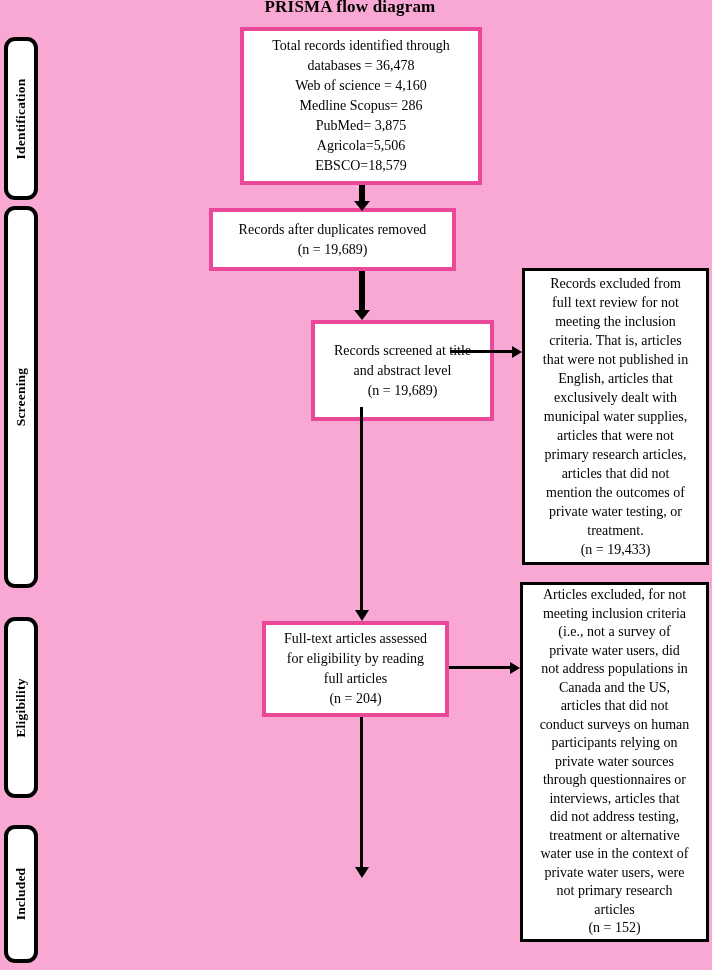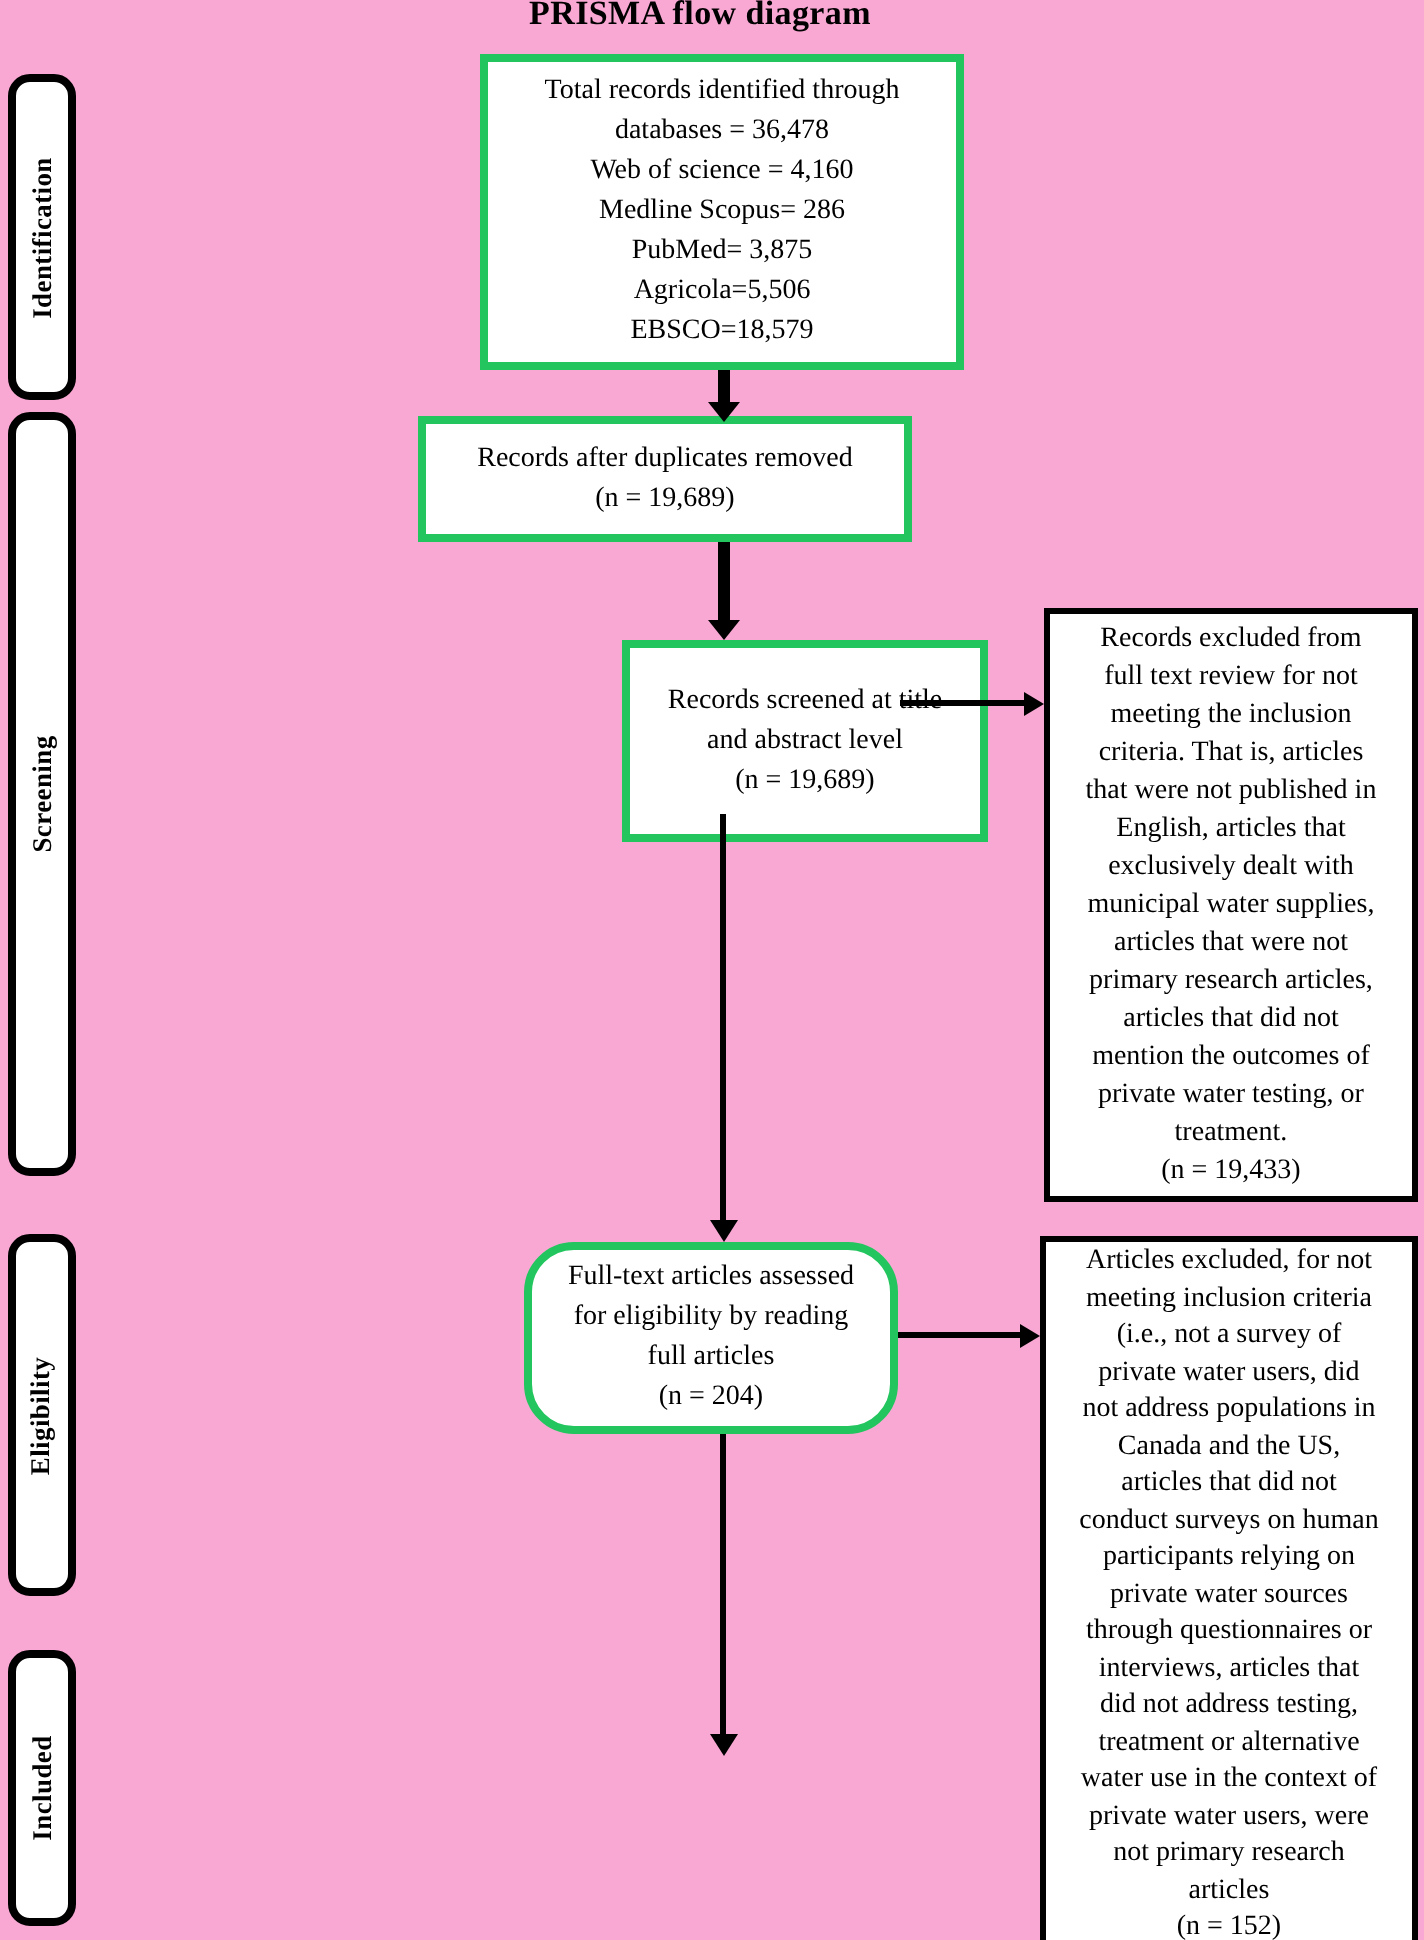--- a/index.html
+++ b/index.html
@@ -22,21 +22,21 @@
     top: -3px;
     width: 380px;
     text-align: center;
     font-size: 17px;
     font-weight: bold;
     letter-spacing: 0.2px;
   }
   .fbox {
     position: absolute;
     box-sizing: border-box;
-    border: 4px solid #22c55e;
+    border: 4px solid #ec4899;
     background: #fff;
     display: flex;
     align-items: center;
     justify-content: center;
     text-align: center;
   }
   .fbox .txt {
     white-space: pre-line;
     font-size: 14px;
     line-height: 20px;
@@ -44,21 +44,20 @@
   }
   .xbox {
     position: absolute;
     box-sizing: border-box;
     border: 3px solid #000;
     background: #fff;
     display: flex;
     align-items: center;
     justify-content: center;
     text-align: center;
-    margin-top: 36px;
   }
   .xbox .txt {
     white-space: pre-line;
     font-size: 14px;
     padding: 0 2px;
   }
   .xbox.x1 .txt { line-height: 19px; }
   .xbox.x2 .txt { line-height: 18.5px; }
   .stage {
     position: absolute;
@@ -135,21 +134,21 @@
     <div class="txt">Records after duplicates removed
 (n = 19,689)</div>
   </div>
 
   <div class="fbox" style="left:267px; top:320px; width:183px; height:101px;margin-left:44px;">
     <div class="txt">Records screened at title
 and abstract level
 (n = 19,689)</div>
   </div>
 
-  <div class="fbox" style="left:262px; top:621px; width:187px; height:96px;border-radius:25px;">
+  <div class="fbox" style="left:262px; top:621px; width:187px; height:96px;">
     <div class="txt">Full-text articles assessed
 for eligibility by reading
 full articles
 (n = 204)</div>
   </div>
 
 
   <div class="xbox x1" style="left:522px; top:268px; width:187px; height:297px;">
     <div class="txt">Records excluded from
 full text review for not

